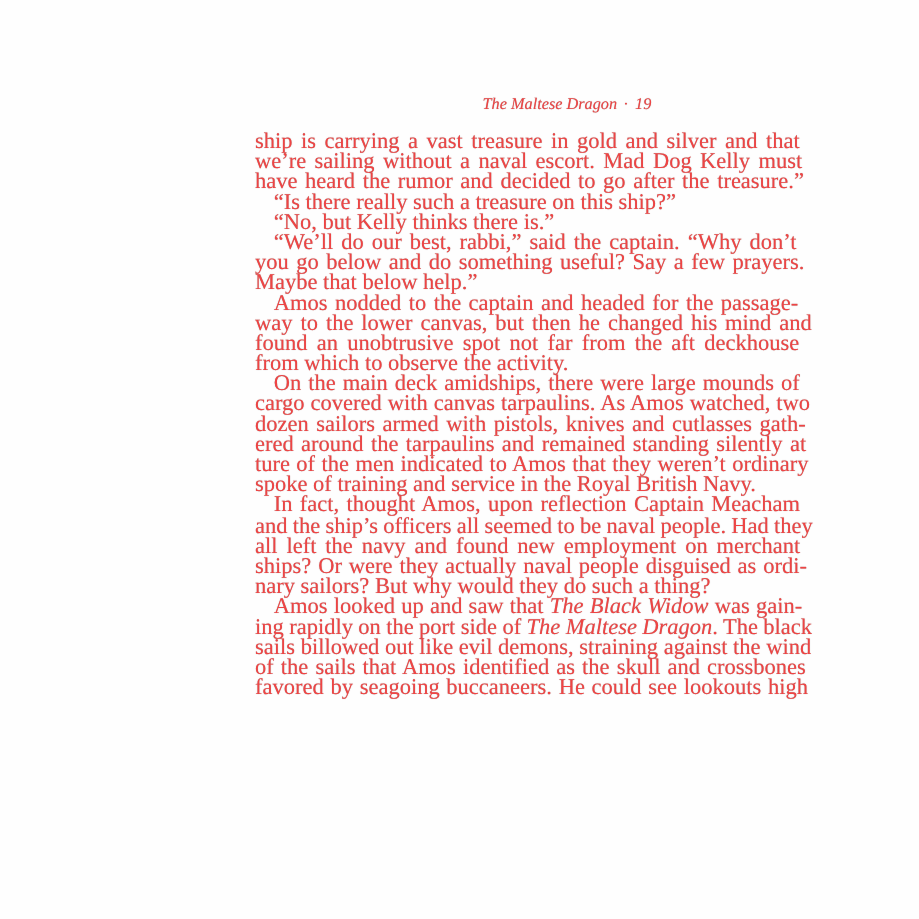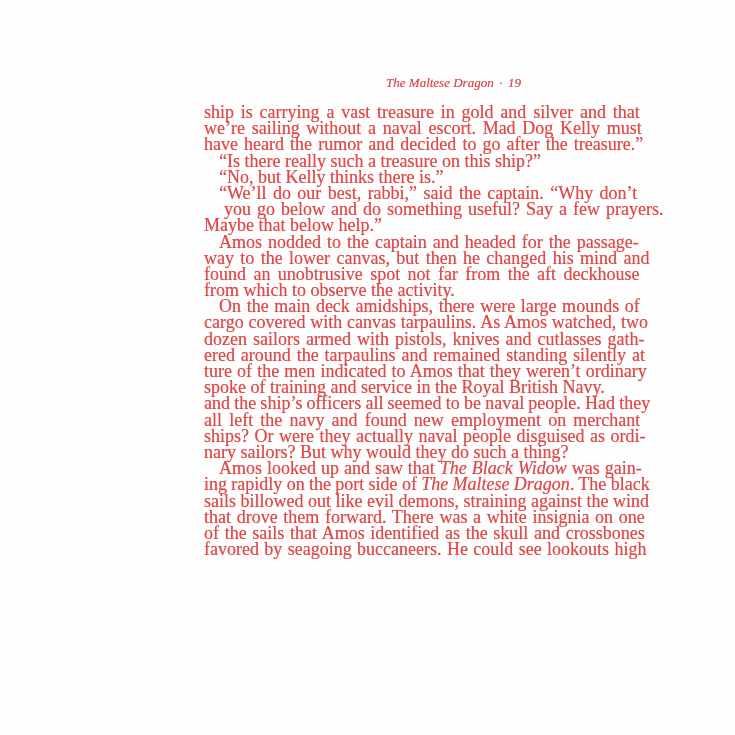--- a/index.html
+++ b/index.html
@@ -62,45 +62,45 @@
         <div class="line just"><span class="line-text" style="word-spacing: 1.58594px;">have heard the rumor and decided to go after the treasure.”</span></div>
       </div>
       <div class="para">
         <div class="line indent"><span class="line-text">“Is there really such a treasure on this ship?”</span></div>
       </div>
       <div class="para">
         <div class="line indent"><span class="line-text">“No, but Kelly thinks there is.”</span></div>
       </div>
       <div class="para">
         <div class="line indent just"><span class="line-text" style="word-spacing: 1.90451px;">“We’ll do our best, rabbi,” said the captain. “Why don’t</span></div>
-        <div class="line just"><span class="line-text" style="word-spacing: 1.50625px; margin-left: 20px;">you go below and do something useful? Say a few prayers.</span></div>
+        <div class="line just"><span class="line-text" style="word-spacing: 1.50625px;">you go below and do something useful? Say a few prayers.</span></div>
         <div class="line"><span class="line-text">Maybe that below help.”</span></div>
       </div>
       <div class="para">
         <div class="line indent just"><span class="line-text" style="word-spacing: 1.47569px;">Amos nodded to the captain and headed for the passage-</span></div>
         <div class="line just"><span class="line-text" style="word-spacing: 1.86932px;">way to the lower canvas, but then he changed his mind and</span></div>
         <div class="line just"><span class="line-text" style="word-spacing: 2.8941px;">found an unobtrusive spot not far from the aft deckhouse</span></div>
         <div class="line"><span class="line-text">from which to observe the activity.</span></div>
       </div>
       <div class="para">
         <div class="line indent just"><span class="line-text" style="word-spacing: 1.13368px; margin-top: 24px;">On the main deck amidships, there were large mounds of</span></div>
         <div class="line just"><span class="line-text" style="word-spacing: 0.3125px;">cargo covered with canvas tarpaulins. As Amos watched, two</span></div>
         <div class="line just"><span class="line-text" style="word-spacing: 1.51562px;">dozen sailors armed with pistols, knives and cutlasses gath-</span></div>
         <div class="line just"><span class="line-text" style="word-spacing: 1.38281px;">ered around the tarpaulins and remained standing silently at</span></div>
         <div class="line just"><span class="line-text" style="word-spacing: 0.615625px;">ture of the men indicated to Amos that they weren’t ordinary</span></div>
         <div class="line"><span class="line-text">spoke of training and service in the Royal British Navy.</span></div>
       </div>
       <div class="para">
+        <div class="line indent just"><span class="line-text" style="word-spacing: 1.37054px;">In fact, thought Amos, upon reflection Captain Meacham</span></div>
         <div class="line just"><span class="line-text" style="word-spacing: -0.303977px;">and the ship’s officers all seemed to be naval people. Had they</span></div>
         <div class="line just"><span class="line-text" style="word-spacing: 2.65278px; margin-top: 35px;">all left the navy and found new employment on merchant</span></div>
         <div class="line just"><span class="line-text" style="word-spacing: 1.02431px;">ships? Or were they actually naval people disguised as ordi-</span></div>
         <div class="line"><span class="line-text">nary sailors? But why would they do such a thing?</span></div>
       </div>
       <div class="para">
         <div class="line indent just"><span class="line-text" style="word-spacing: 0.478125px;">Amos looked up and saw that <span class="it">The Black Widow</span> was gain-</span></div>
         <div class="line just"><span class="line-text" style="word-spacing: -0.176136px;">ing rapidly on the port side of <span class="it">The Maltese Dragon</span>. The black</span></div>
         <div class="line just"><span class="line-text" style="word-spacing: 0.00173611px;">sails billowed out like evil demons, straining against the wind</span></div>
-        <div class="line just"><span class="line-text" style="word-spacing: 1.16562px;">that drove them forward. There was a white insignia on one</span></div>
         <div class="line just"><span class="line-text" style="word-spacing: 1.17344px;">of the sails that Amos identified as the skull and crossbones</span></div>
         <div class="line just"><span class="line-text" style="word-spacing: 0.878906px;">favored by seagoing buccaneers. He could see lookouts high</span></div>
       </div>
     </div>
 </div>
 
 </body></html>

